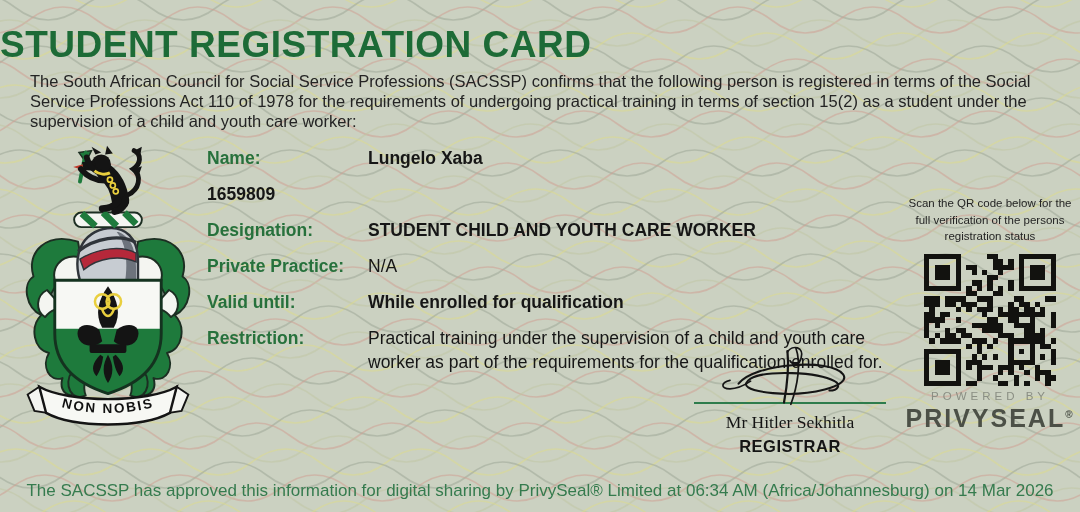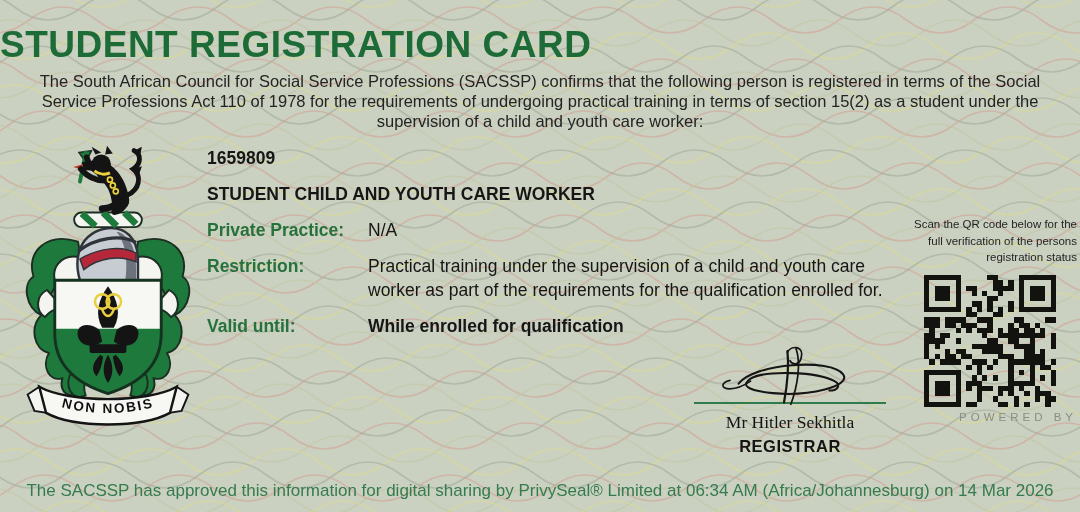--- a/index.html
+++ b/index.html
@@ -14,21 +14,21 @@
   .layer { position:absolute; z-index:1; }
 
   .title {
     left:0; top:24px; width:1080px;
     text-align:left;
     font-size:37px; font-weight:700; letter-spacing:0.5px;
     color:#1d6b37;
   }
   .intro {
     left:30px; top:71px; width:1020px;
-    text-align:center;
+    text-align:left;
     font-size:16.5px; line-height:1.22;
     color:#242424;
   }
 
   .crest { left:18px; top:144px; width:180px; height:292px; }
 
   .fields { left:207px; top:146px; width:695px; }
   .frow { display:flex; margin-bottom:12px; }
   .flabel {
     width:161px; flex:0 0 161px;
@@ -45,21 +45,21 @@
     margin-top:8px;
     font-family:"Liberation Serif", serif;
     font-size:17.5px; font-weight:400; color:#141414;
   }
   .sig-title {
     margin-top:4px;
     font-family:Liberation Sans, sans-serif;
     font-size:16.5px; font-weight:700; letter-spacing:0.5px; color:#141414;
   }
 
-  .qr-block { left:903px; top:216px; width:174px; text-align:right; }
+  .qr-block { left:903px; top:195px; width:174px; text-align:center; }
   .qr-instruction { font-size:11.5px; line-height:1.45; color:#242424; }
   .qr-svg { display:block; margin:9px auto 4px auto; width:132px; height:132px; }
   .powered-by {
     font-size:11.5px; letter-spacing:4px; color:#8a8e83; font-weight:400;
   }
   .brand {
     margin-top:2px;
     font-size:25px; letter-spacing:2px; color:#4c5047; font-weight:700;
   }
   .brand sup { font-size:10px; vertical-align:super; }
@@ -193,36 +193,41 @@
     <path d="M22,250 C52,267 134,267 164,250 L157,277 C128,293 58,293 29,277 Z" fill="#f7f8f4" stroke="#141414" stroke-width="2.5"></path>
     <path id="mottoPath" d="M30,265 C62,281 124,281 156,265" fill="none"></path>
     <text font-size="14" font-weight="bold" fill="#111" letter-spacing="2" font-family="Liberation Sans, sans-serif">
       <textPath href="#mottoPath" startOffset="50%" text-anchor="middle">NON NOBIS</textPath>
     </text>
   </g>
 </svg>
 
 <div class="layer fields">
   <div class="frow">
+    <div class="flabel">Name:</div>
+    <div class="fvalue bold">Lungelo Xaba</div>
+  </div>
+  <div class="frow">
     <div class="fvalue bold">1659809</div>
   </div>
   <div class="frow">
+    <div class="flabel">Designation:</div>
     <div class="fvalue bold">STUDENT CHILD AND YOUTH CARE WORKER</div>
   </div>
   <div class="frow">
     <div class="flabel">Private Practice:</div>
     <div class="fvalue">N/A</div>
   </div>
   <div class="frow">
+    <div class="flabel">Valid until:</div>
+    <div class="fvalue bold">While enrolled for qualification</div>
+  </div>
+  <div class="frow">
     <div class="flabel">Restriction:</div>
     <div class="fvalue">Practical training under the supervision of a child and youth care worker as part of the requirements for the qualification enrolled for.</div>
-  </div>
-  <div class="frow">
-    <div class="flabel">Valid until:</div>
-    <div class="fvalue bold">While enrolled for qualification</div>
   </div>
 </div>
 
 <div class="layer sig-block">
   <svg class="sig-scribble" viewBox="0 0 200 70" xmlns="http://www.w3.org/2000/svg">
     <g fill="none" stroke="#151515" stroke-linecap="round">
       <path d="M30,40 C20,42 18,50 30,50 C40,50 48,45 54,41" stroke-width="2"></path>
       <path d="M40,44 C58,20 148,14 162,33 C172,47 122,59 80,55 C50,52 42,46 54,38 C72,28 132,30 152,41 C160,45 156,52 146,52" stroke-width="2.4"></path>
       <path d="M97,6 C99,24 97,44 93,66" stroke-width="2.6"></path>
       <path d="M107,3 C113,20 109,46 101,68" stroke-width="2"></path>
@@ -536,15 +541,16 @@
       <rect x="6" y="24" width="1" height="1" fill="#12120f"></rect>
       <rect x="8" y="24" width="1" height="1" fill="#12120f"></rect>
       <rect x="9" y="24" width="1" height="1" fill="#12120f"></rect>
       <rect x="14" y="24" width="1" height="1" fill="#12120f"></rect>
       <rect x="15" y="24" width="1" height="1" fill="#12120f"></rect>
       <rect x="17" y="24" width="1" height="1" fill="#12120f"></rect>
       <rect x="19" y="24" width="1" height="1" fill="#12120f"></rect>
       <rect x="23" y="24" width="1" height="1" fill="#12120f"></rect>
     </svg>
   <div class="powered-by">POWERED BY</div>
+  <div class="brand"><span>PRIVYSEAL</span><sup>®</sup></div>
 </div>
 
 <div class="layer footer">The SACSSP has approved this information for digital sharing by PrivySeal® Limited at 06:34 AM (Africa/Johannesburg) on 14 Mar 2026</div>
 
 </body></html>

